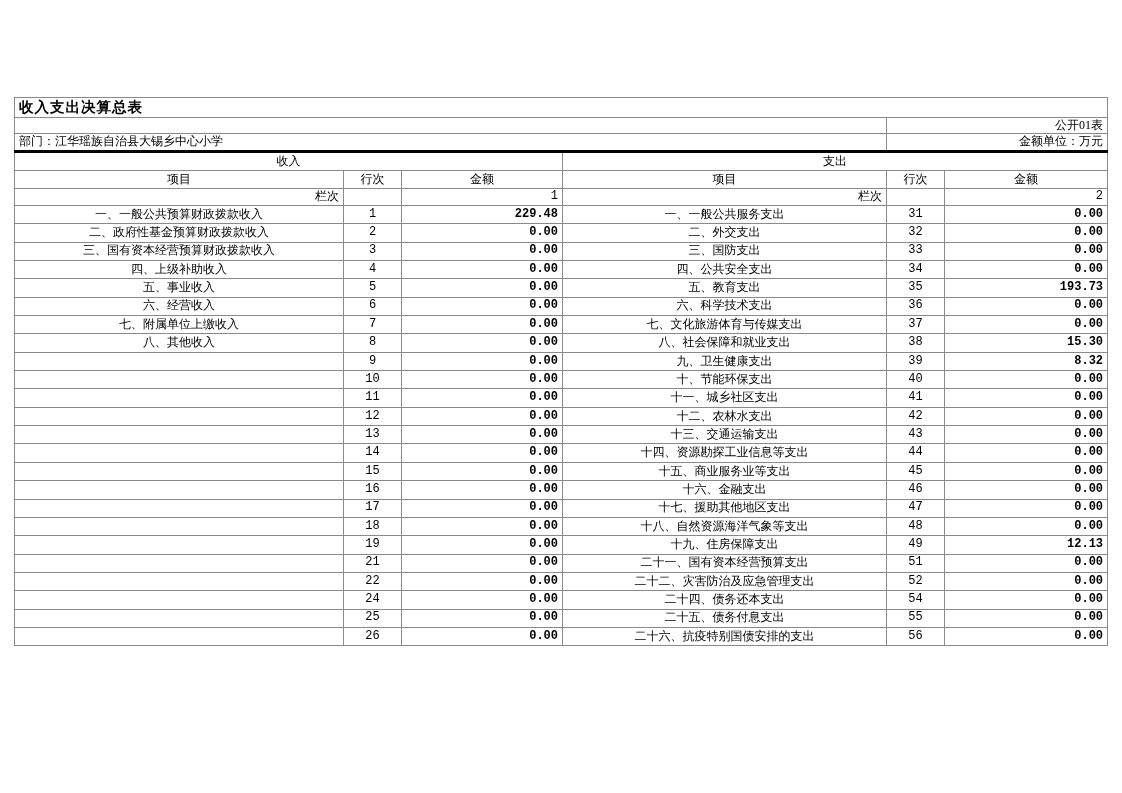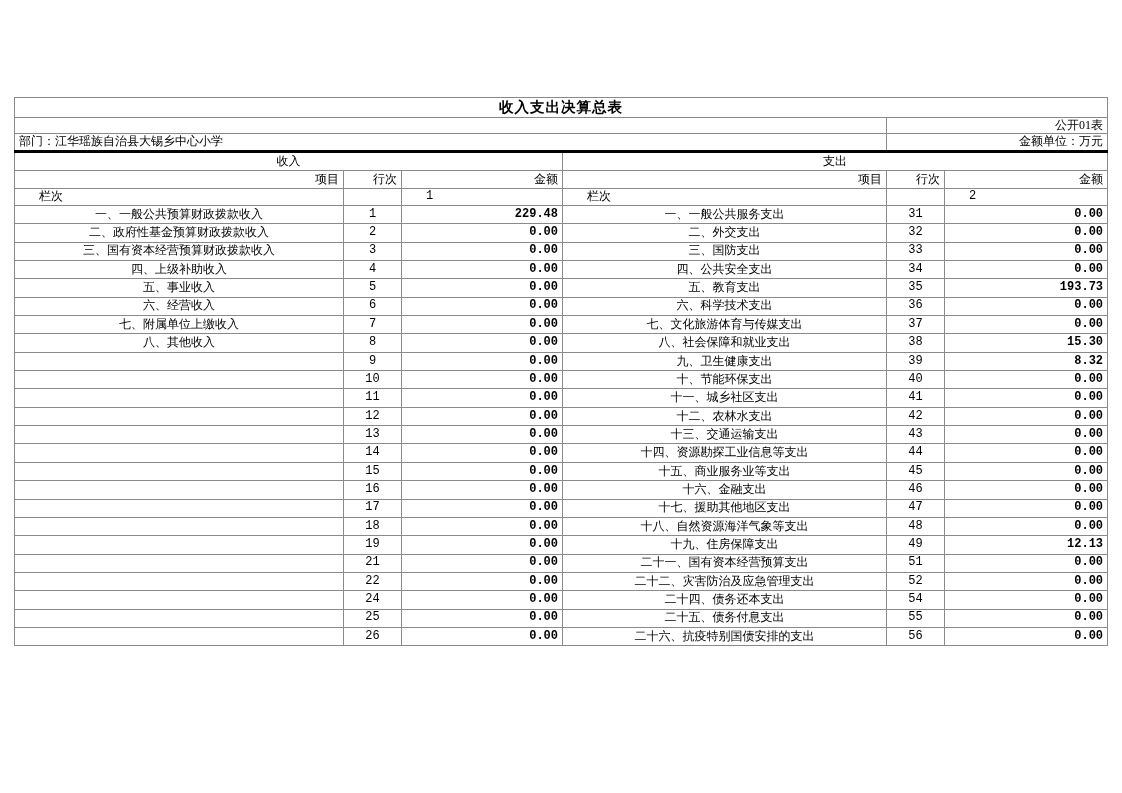--- a/index.html
+++ b/index.html
@@ -28,30 +28,30 @@
     font-size: 12px;
     line-height: 1.15;
     padding: 0 4px;
     overflow: hidden;
     white-space: nowrap;
     vertical-align: middle;
   }
   
   tr.r-title td {
     height: 19px;
-    text-align: center;
+    text-align: left;
     font-weight: bold;
     font-size: 14.5px;
     letter-spacing: 1px;
   }
   tr.r-code td { height: 15px; }
   tr.r-dept td { height: 16px; border-bottom: 3px solid #000000; margin-left: 20px; }
   tr.r-sec td  { height: 17px; text-align: center; }
-  tr.r-head td { height: 17px; text-align: right; margin-top: 6px; }
-  tr.r-idx td  { height: 16px; text-align: left; padding-left: 24px; }
+  tr.r-head td { height: 17px; text-align: center; margin-top: 6px; }
+  tr.r-idx td  { height: 16px; text-align: right; padding-left: 24px; }
   .ta-right { text-align: right; padding-right: 6px; }
   .bold { font-weight: normal; }
   
   td.c-item { text-align: center; padding-left: 5px; }
   td.c-line {
     text-align: center;
     font-family: "Liberation Mono", "DejaVu Sans Mono", monospace;
     font-size: 12px;
   }
   td.c-amt {

